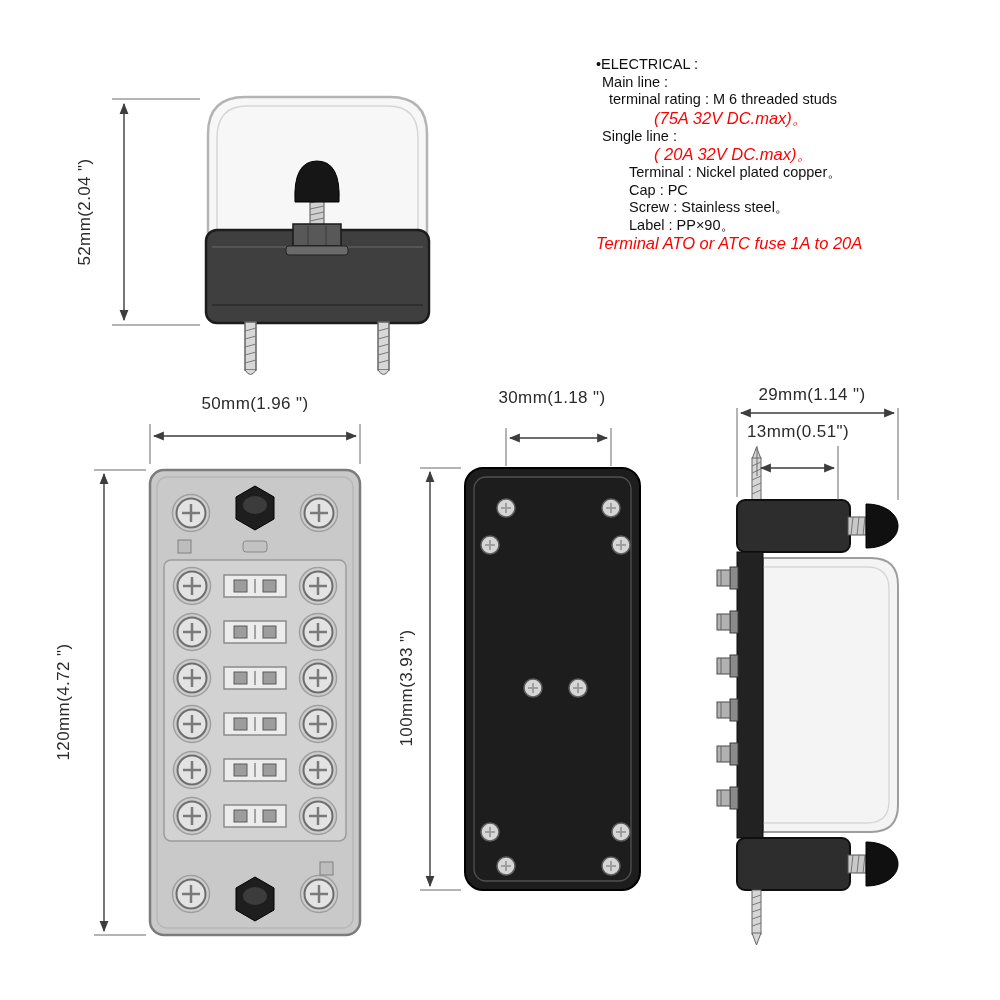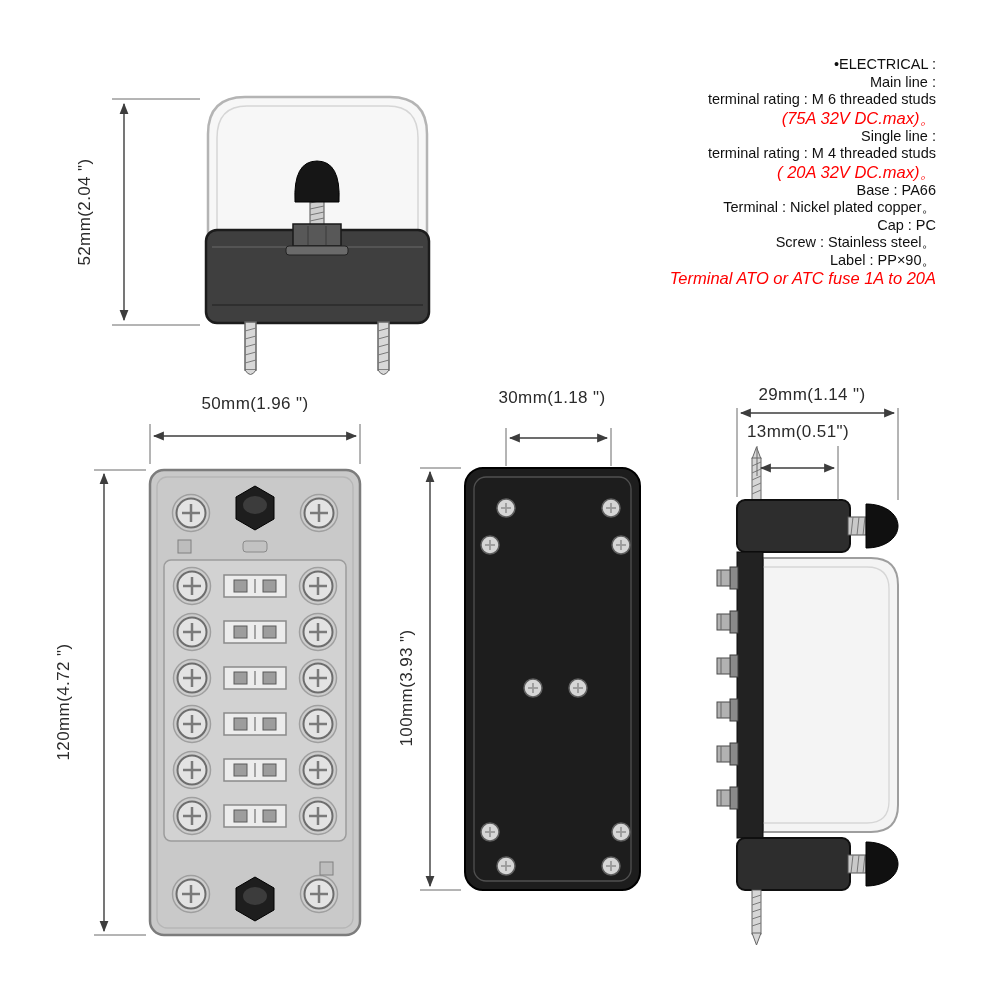--- a/index.html
+++ b/index.html
@@ -2,22 +2,22 @@
 <html><head>
 <meta charset="utf-8">
 <style>
   html,body{margin:0;padding:0;background:#fff;}
   .canvas{position:relative;width:1000px;height:1000px;background:#ffffff;overflow:hidden;
           font-family:"Liberation Sans",sans-serif;}
   .art{position:absolute;left:0;top:0;}
   .dim{position:absolute;transform:translate(-50%,-50%);font-size:17px;color:#2b2b2b;
        white-space:nowrap;letter-spacing:.4px;}
   .dim.vert{transform:translate(-50%,-50%) rotate(-90deg);}
-  .specs{position:absolute;left:576px;top:56px;width:360px;font-size:14.5px;color:#101010;
-         line-height:17.5px;white-space:nowrap;text-align:right;}
+  .specs{position:absolute;left:596px;top:56px;width:360px;font-size:14.5px;color:#101010;
+         line-height:17.5px;white-space:nowrap;}
   .sline.i1{padding-left:6px}
   .sline.i2{padding-left:13px}
   .sline.i3{padding-left:58px}
   .sline.i4{padding-left:33px}
   .sline.red{color:#ff0000;font-size:16.5px;line-height:19px;font-style:italic;}
 </style>
 </head>
 <body>
 
 <div class="canvas">
@@ -248,23 +248,21 @@
 <div class="dim vert" style="left:407px;top:688px">100mm(3.93 ")</div>
 <div class="dim" style="left:812px;top:395px">29mm(1.14 ")</div>
 <div class="dim" style="left:798px;top:432px">13mm(0.51")</div>
 
 <div class="specs">
   <div class="sline i0">•ELECTRICAL :</div>
   <div class="sline i1">Main line :</div>
   <div class="sline i2">terminal rating : M 6 threaded studs</div>
   <div class="sline i3 red">(75A 32V DC.max)。</div>
   <div class="sline i1">Single line :</div>
-  <div class="sline i2">terminal rating : M 4 threaded studs</div>
   <div class="sline i3 red">( 20A 32V DC.max)。</div>
-  <div class="sline i4">Base : PA66</div>
   <div class="sline i4">Terminal : Nickel plated copper。</div>
   <div class="sline i4">Cap : PC</div>
   <div class="sline i4">Screw : Stainless steel。</div>
   <div class="sline i4">Label : PP×90。</div>
   <div class="sline i0 red">Terminal ATO or ATC fuse  1A to 20A</div>
 </div>
 
 </div>
 
 </body></html>

